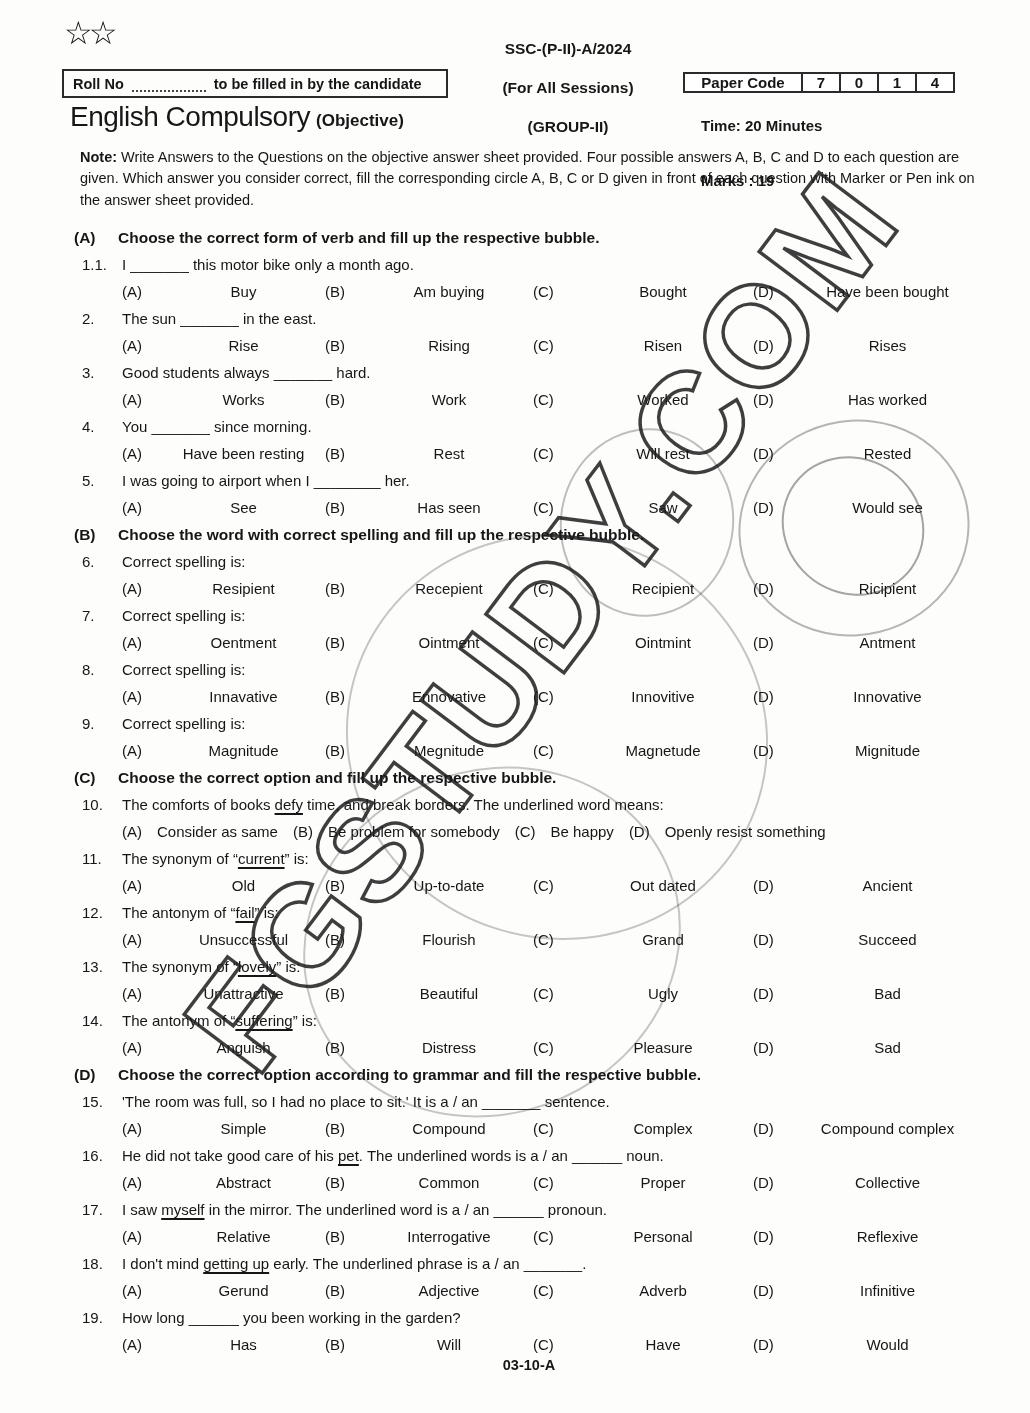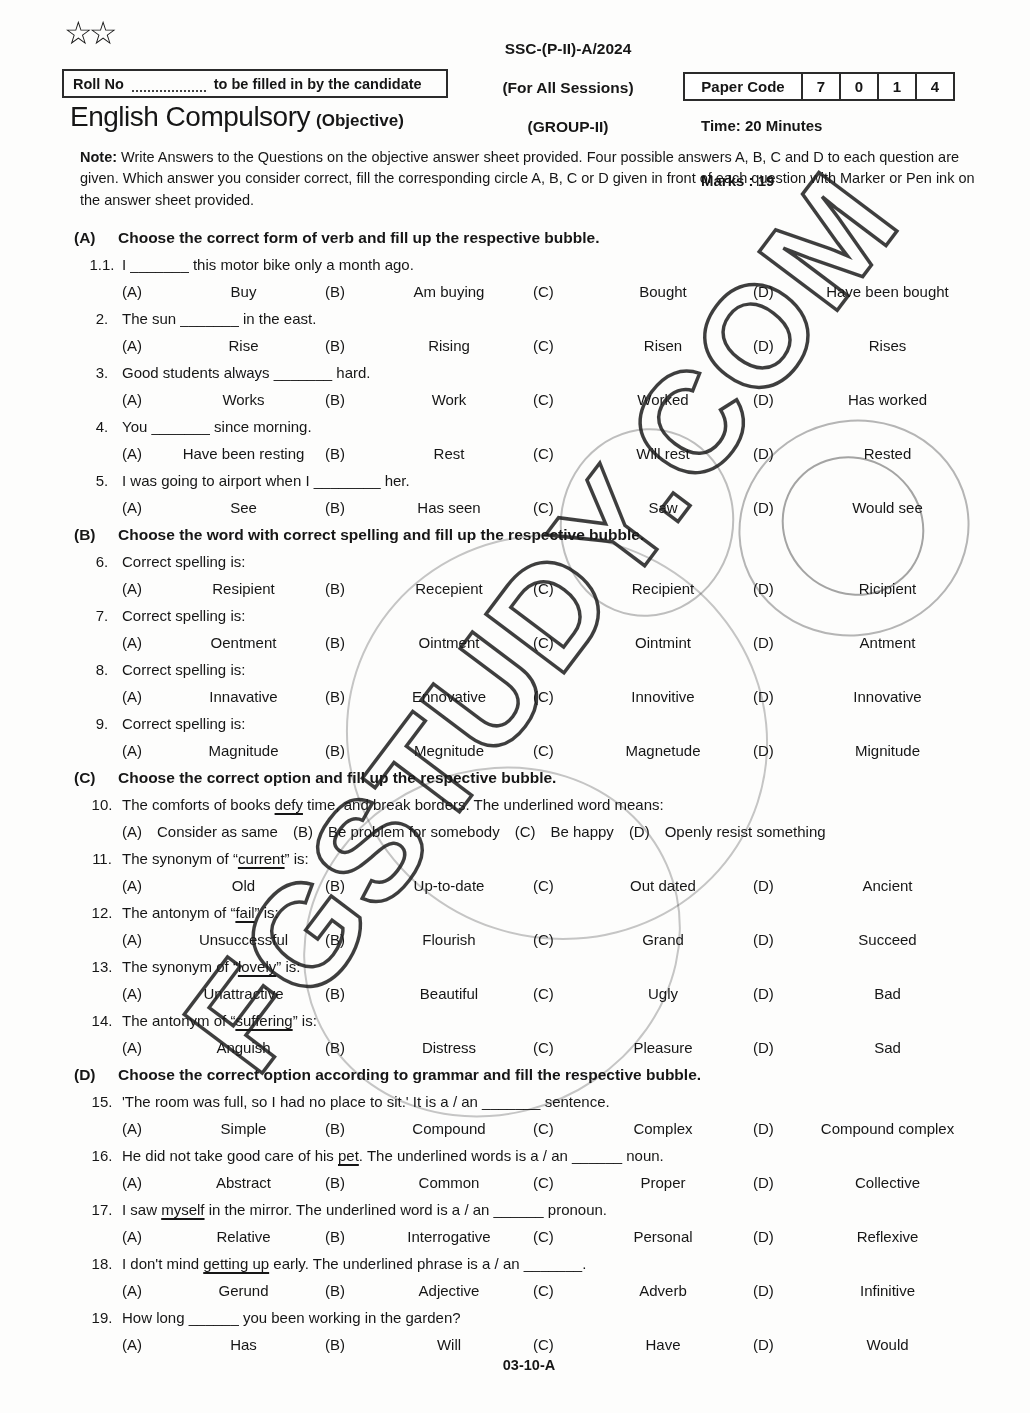--- a/index.html
+++ b/index.html
@@ -18,36 +18,36 @@
   }
   .roll-blank { display:inline-block; width:74px; height:14px; border-bottom:2px dotted #444; }
   .subject { position:absolute; left:70px; top:101px; white-space:nowrap; }
   .subject-main { font-size:28px; font-weight:400; letter-spacing:-0.5px; }
   .subject-sub  { font-size:17px; font-weight:700; margin-left:6px;margin-top:24px; }
   .center-col { position:absolute; left:448px; top:40px; width:240px; text-align:center;
                 font-size:15.5px; font-weight:700; }
   .center-col > div { margin-bottom:21px; }
   .paper-code { position:absolute; left:683px; top:72px; display:flex; }
   .pc-cell {
-    border:2px solid #2b2b2b; height:29px; box-sizing:border-box; margin-left:-2px;
+    border:2px solid #2b2b2b; height:21px; box-sizing:border-box; margin-left:-2px;
     display:flex; align-items:center; justify-content:center;
     font-size:15px; font-weight:700; width:40px; background:#fff;
   }
   .pc-cell.pc-label { width:120px; margin-left:0; }
   .time-row { position:absolute; left:701px; top:117px; font-size:15px; font-weight:700;
               display:flex; gap:38px; white-space:nowrap;flex-direction:column; }
   .note { position:absolute; left:80px; top:147px; width:908px;
           font-size:14.5px; line-height:1.48; font-weight:500; }
   .note b { font-weight:700; margin-right:4px; }
   
   .questions { position:absolute; left:70px; top:224px; width:912px; font-size:15px; }
   .sec-head { display:flex; line-height:27px; font-weight:700; font-size:15.5px; }
   .sec-label { width:44px; margin-left:4px; flex:none; }
   .q-row { display:flex; line-height:27px; }
-  .q-num { width:52px; flex:none; box-sizing:border-box; padding-left:12px;text-align:center; }
+  .q-num { width:52px; flex:none; box-sizing:border-box; padding-left:12px; }
   .q-stem { flex:1; }
   .q-stem u { text-underline-offset:3px; text-decoration-thickness:1.5px; }
   .q-opts { margin-left:52px; line-height:27px;
             display:grid; grid-template-columns:40px 163px 40px 168px 40px 180px 40px auto; }
   .q-opts .opt-text { text-align:center; white-space:nowrap; }
   .q-opts.wide { display:flex; column-gap:15px; }
   .q-opts.wide .opt-text { text-align:left; }
   .opt-label { white-space:nowrap; }
   .footer { position:absolute; left:0; right:0; top:1357px; text-align:center;
             font-size:14.5px; font-weight:600;padding-left:28px; }

